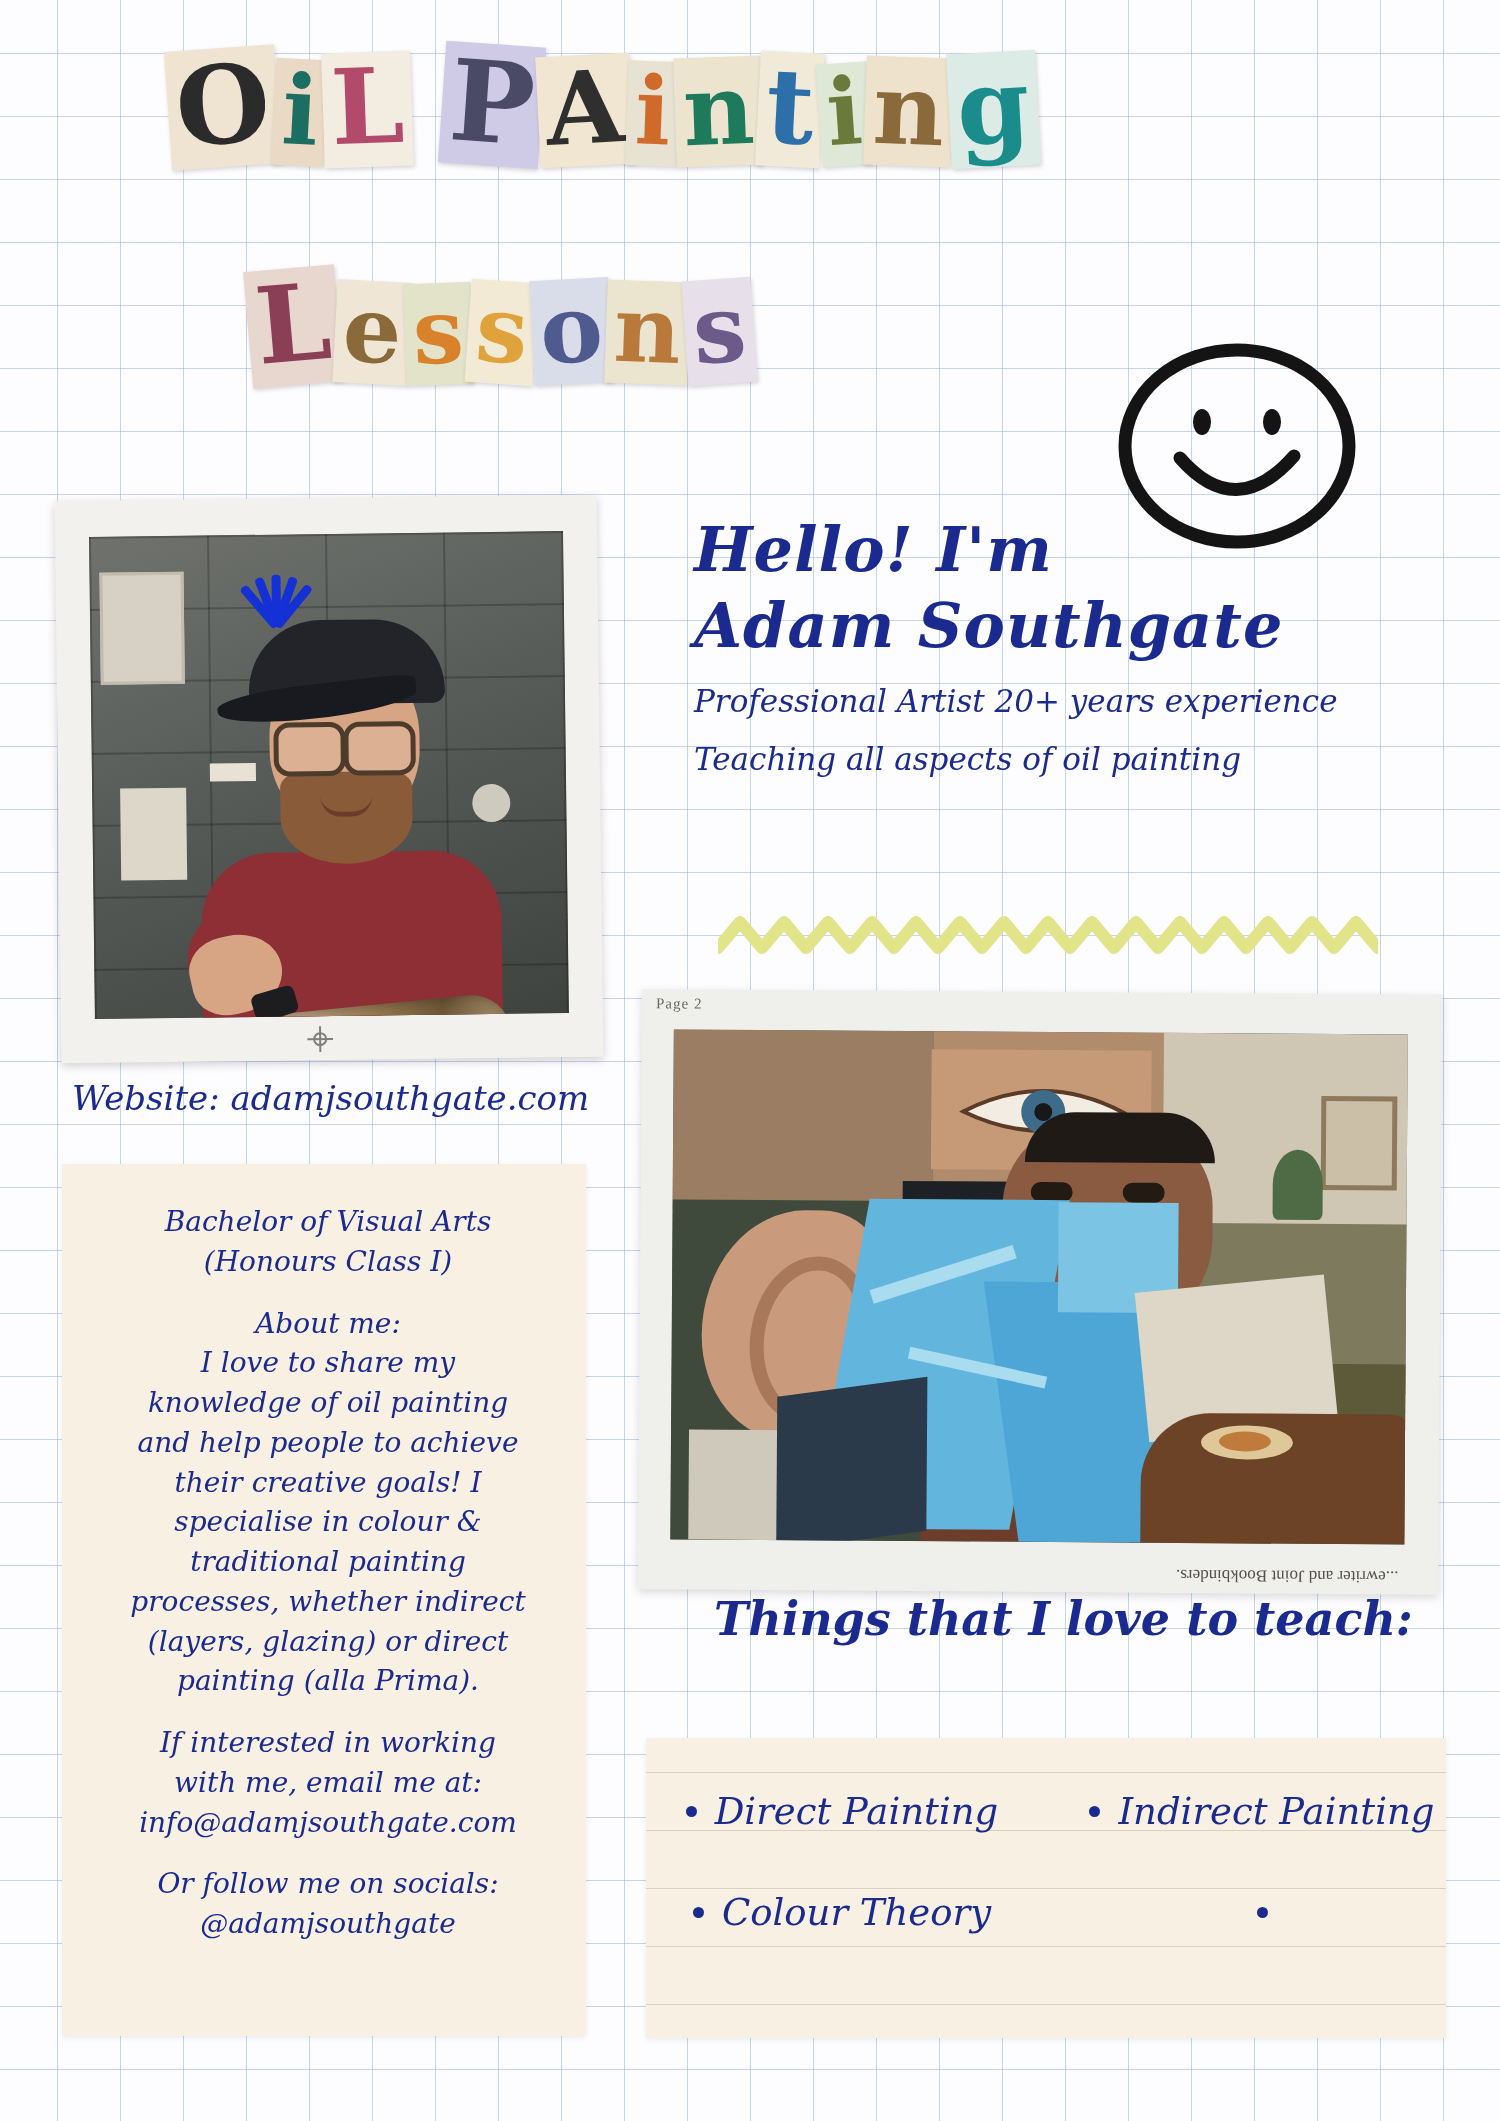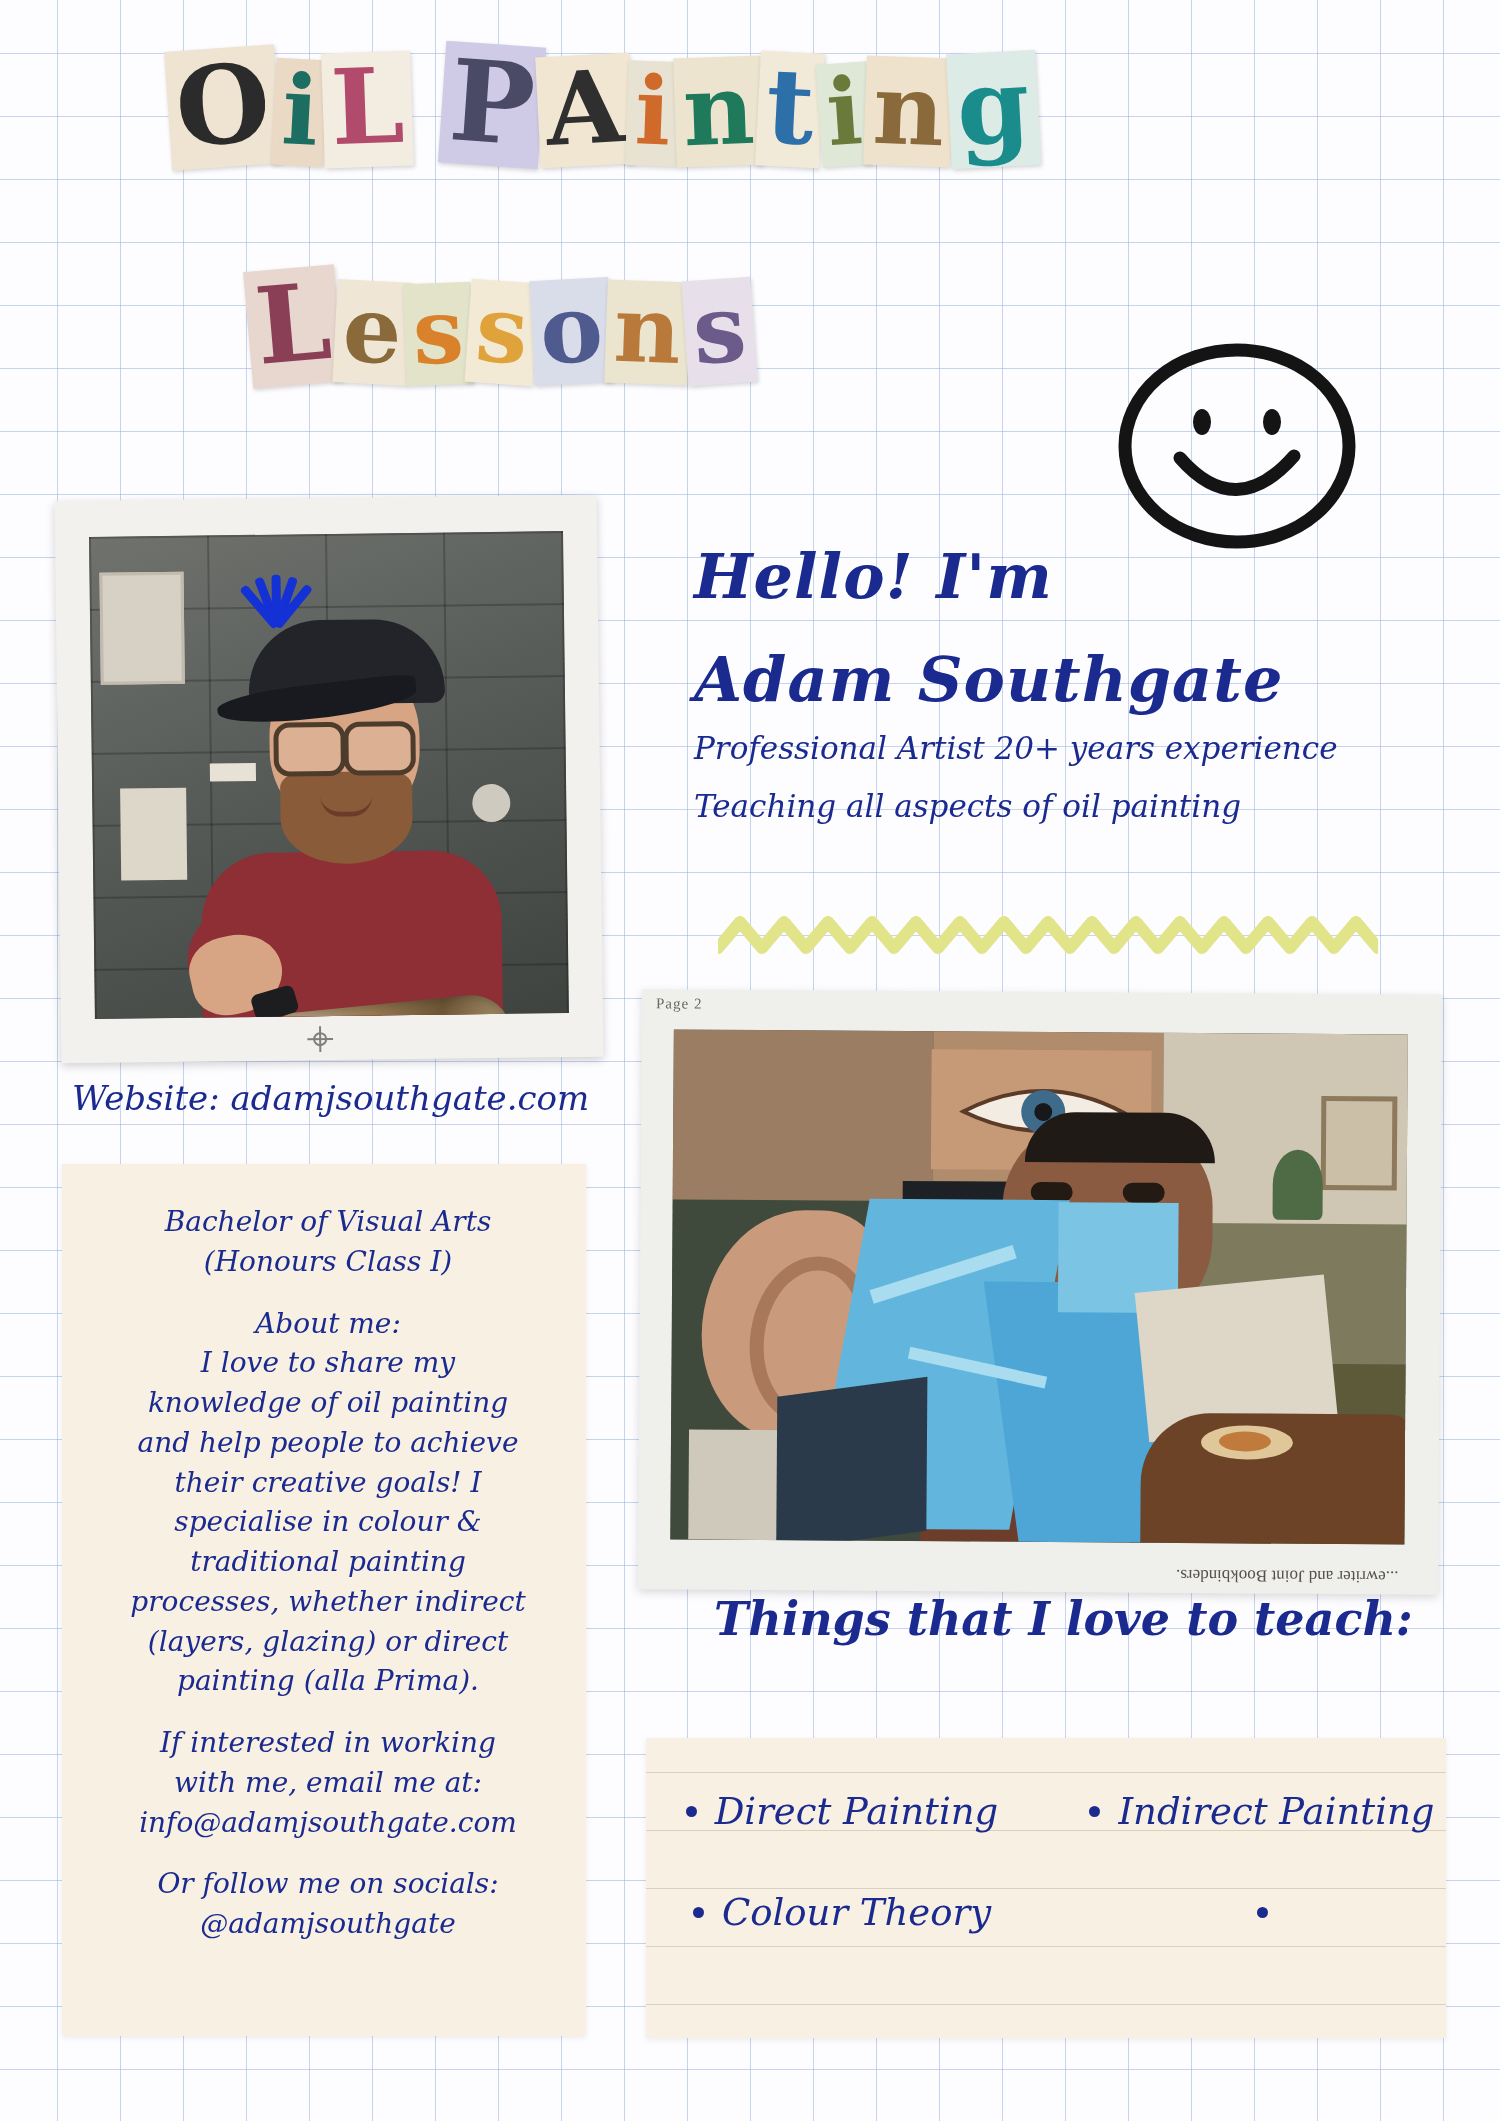--- a/index.html
+++ b/index.html
@@ -175,27 +175,26 @@
     position: absolute;
     left: 694px; top: 512px;
     width: 700px;
   }
   #hello-line1, #hello-line2 {
     font-size: 62px;
     line-height: 1.22;
     letter-spacing: 1px;
     color: #1b2a8f;
     font-weight: bold;
-    margin-top: 27px;
   }
   #sub1, #sub2 {
     font-size: 31px;
     line-height: 1.55;
     color: #1b2a8f;
-    margin-top: 7px;
+    margin-top: 14px;
   }
   #sub2 { margin-top: 10px; }
 
   #squiggle {
     position: absolute;
     left: 718px; top: 914px;
     width: 660px; height: 46px;
   }
 
   #website {

